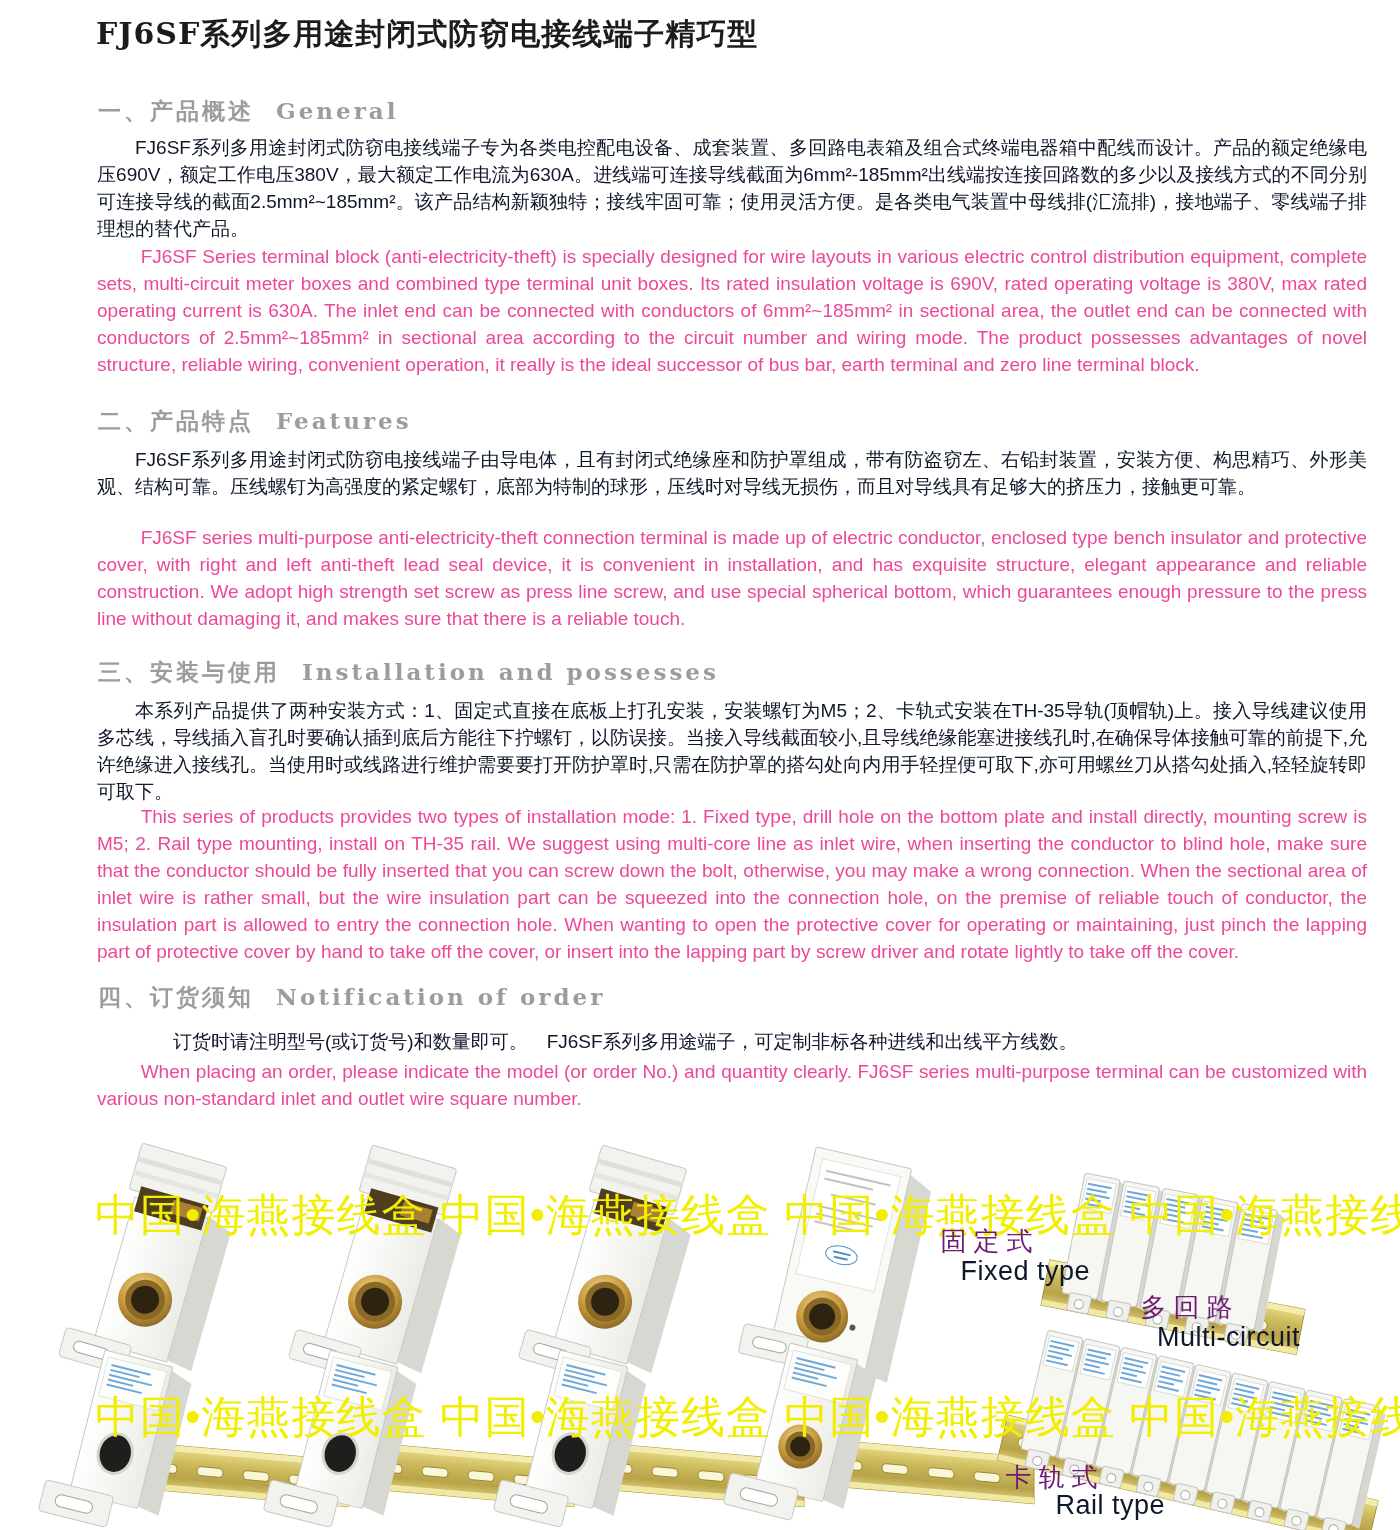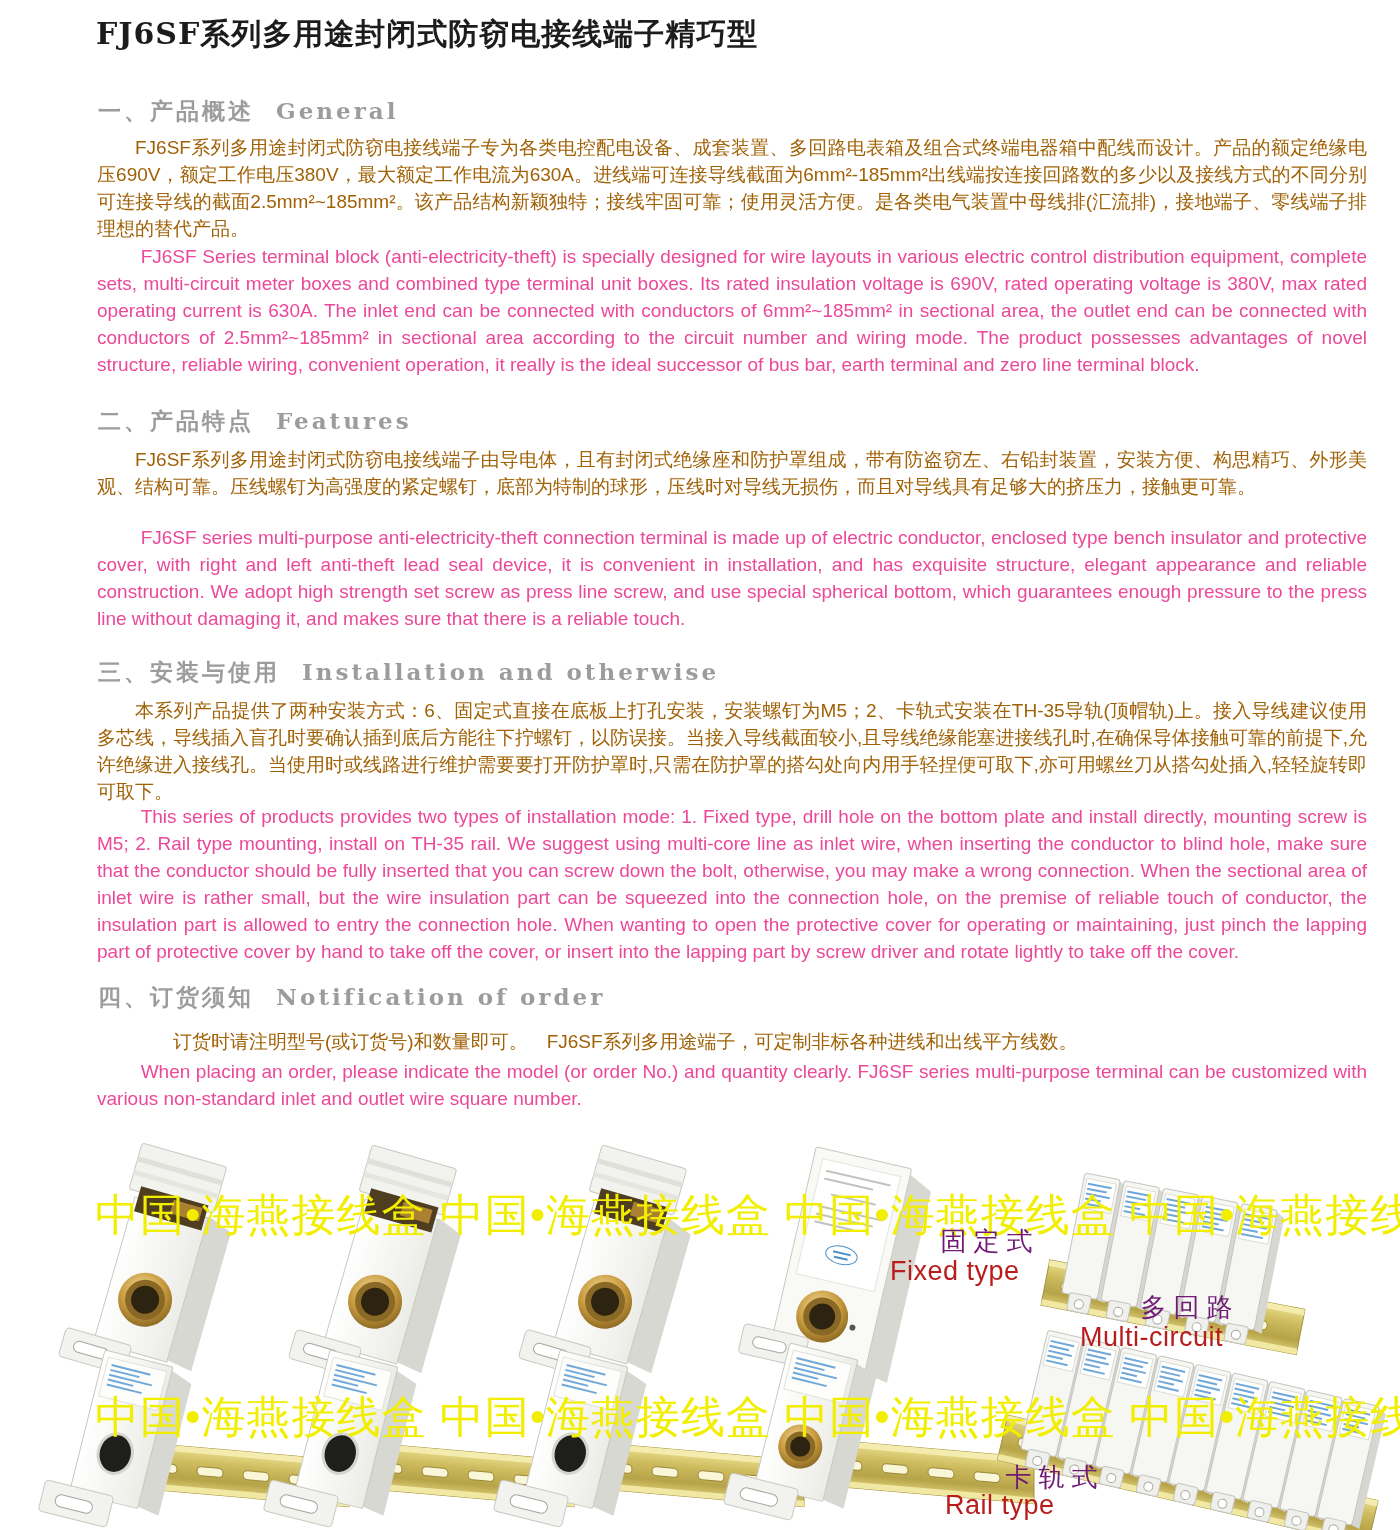--- a/index.html
+++ b/index.html
@@ -14,30 +14,30 @@
   }
   .title-en{
     left:85px;top:52px;font-size:28px;font-weight:700;color:#8a8a8a;
     letter-spacing:-0.5px;white-space:nowrap;
   }
   .sec-head{
     left:98px;font-family:"DejaVu Serif","Liberation Serif",serif;
     font-size:23px;font-weight:700;color:#9c9c9c;letter-spacing:3px;white-space:pre;
   }
   .para{
-    left:97px;width:1270px;font-size:19px;line-height:27px;color:#a16207;
+    left:97px;width:1270px;font-size:19px;line-height:27px;color:#0f172a;
     text-align:justify;text-indent:2em;
   }
   .para.en{text-indent:2.3em;color:#ec4899;}
   .fig-label-zh{
     font-family:"DejaVu Serif","Liberation Serif",serif;font-size:26px;color:#701a75;
     letter-spacing:7px;text-align:center;white-space:nowrap;
   }
   .fig-label-en{
-    font-size:27px;color:#b91c1c;text-align:left;white-space:nowrap;letter-spacing:0.5px;
+    font-size:27px;color:#0f172a;text-align:right;white-space:nowrap;letter-spacing:0.5px;
   }
   .watermark{
     left:95px;font-size:44px;font-weight:400;color:#f2ee00;white-space:nowrap;
     letter-spacing:1px;z-index:5;
   }
   #figures{position:absolute;left:0;top:1125px;z-index:1;}
   .lbl{z-index:6;}
 </style>
 </head>
 <body>
@@ -47,22 +47,22 @@
   <div class="abs title-zh">FJ6SF系列多用途封闭式防窃电接线端子精巧型</div>
 
   <div class="abs sec-head" style="top:96px">一、产品概述  General</div>
   <div class="abs para" style="top:134px">FJ6SF系列多用途封闭式防窃电接线端子专为各类电控配电设备、成套装置、多回路电表箱及组合式终端电器箱中配线而设计。产品的额定绝缘电压690V，额定工作电压380V，最大额定工作电流为630A。进线端可连接导线截面为6mm²-185mm²出线端按连接回路数的多少以及接线方式的不同分别可连接导线的截面2.5mm²~185mm²。该产品结构新颖独特；接线牢固可靠；使用灵活方便。是各类电气装置中母线排(汇流排)，接地端子、零线端子排理想的替代产品。</div>
   <div class="abs para en" style="top:243px">FJ6SF Series terminal block (anti-electricity-theft) is specially designed for wire layouts in various electric control distribution equipment, complete sets, multi-circuit meter boxes and combined type terminal unit boxes. Its rated insulation voltage is 690V, rated operating voltage is 380V, max rated operating current is 630A. The inlet end can be connected with conductors of 6mm²~185mm² in sectional area, the outlet end can be connected with conductors of 2.5mm²~185mm² in sectional area according to the circuit number and wiring mode. The product possesses advantages of novel structure, reliable wiring, convenient operation, it really is the ideal successor of bus bar, earth terminal and zero line terminal block.</div>
 
   <div class="abs sec-head" style="top:406px">二、产品特点  Features</div>
   <div class="abs para" style="top:446px">FJ6SF系列多用途封闭式防窃电接线端子由导电体，且有封闭式绝缘座和防护罩组成，带有防盗窃左、右铅封装置，安装方便、构思精巧、外形美观、结构可靠。压线螺钉为高强度的紧定螺钉，底部为特制的球形，压线时对导线无损伤，而且对导线具有足够大的挤压力，接触更可靠。</div>
   <div class="abs para en" style="top:524px">FJ6SF series multi-purpose anti-electricity-theft connection terminal is made up of electric conductor, enclosed type bench insulator and protective cover, with right and left anti-theft lead seal device, it is convenient in installation, and has exquisite structure, elegant appearance and reliable construction. We adopt high strength set screw as press line screw, and use special spherical bottom, which guarantees enough pressure to the press line without damaging it, and makes sure that there is a reliable touch.</div>
 
-  <div class="abs sec-head" style="top:657px">三、安装与使用  Installation and otherwise</div>
-  <div class="abs para" style="top:697px">本系列产品提供了两种安装方式：6、固定式直接在底板上打孔安装，安装螺钉为M5；2、卡轨式安装在TH-35导轨(顶帽轨)上。接入导线建议使用多芯线，导线插入盲孔时要确认插到底后方能往下拧螺钉，以防误接。当接入导线截面较小,且导线绝缘能塞进接线孔时,在确保导体接触可靠的前提下,允许绝缘进入接线孔。当使用时或线路进行维护需要要打开防护罩时,只需在防护罩的搭勾处向内用手轻捏便可取下,亦可用螺丝刀从搭勾处插入,轻轻旋转即可取下。</div>
+  <div class="abs sec-head" style="top:657px">三、安装与使用  Installation and possesses</div>
+  <div class="abs para" style="top:697px">本系列产品提供了两种安装方式：1、固定式直接在底板上打孔安装，安装螺钉为M5；2、卡轨式安装在TH-35导轨(顶帽轨)上。接入导线建议使用多芯线，导线插入盲孔时要确认插到底后方能往下拧螺钉，以防误接。当接入导线截面较小,且导线绝缘能塞进接线孔时,在确保导体接触可靠的前提下,允许绝缘进入接线孔。当使用时或线路进行维护需要要打开防护罩时,只需在防护罩的搭勾处向内用手轻捏便可取下,亦可用螺丝刀从搭勾处插入,轻轻旋转即可取下。</div>
   <div class="abs para en" style="top:803px">This series of products provides two types of installation mode: 1. Fixed type, drill hole on the bottom plate and install directly, mounting screw is M5; 2. Rail type mounting, install on TH-35 rail. We suggest using multi-core line as inlet wire, when inserting the conductor to blind hole, make sure that the conductor should be fully inserted that you can screw down the bolt, otherwise, you may make a wrong connection. When the sectional area of inlet wire is rather small, but the wire insulation part can be squeezed into the connection hole, on the premise of reliable touch of conductor, the insulation part is allowed to entry the connection hole. When wanting to open the protective cover for operating or maintaining, just pinch the lapping part of protective cover by hand to take off the cover, or insert into the lapping part by screw driver and rotate lightly to take off the cover.</div>
 
   <div class="abs sec-head" style="top:982px">四、订货须知  Notification of order</div>
   <div class="abs para" style="top:1028px;text-indent:4em">订货时请注明型号(或订货号)和数量即可。　FJ6SF系列多用途端子，可定制非标各种进线和出线平方线数。</div>
   <div class="abs para en" style="top:1058px">When placing an order, please indicate the model (or order No.) and quantity clearly. FJ6SF series multi-purpose terminal can be customized with various non-standard inlet and outlet wire square number.</div>
 
   <svg id="figures" width="1400" height="405" viewBox="0 0 1400 405">
     <defs>
       <radialGradient id="brassG" cx="40%" cy="35%" r="75%">
         <stop offset="0" stop-color="#f3dc9a"></stop>

